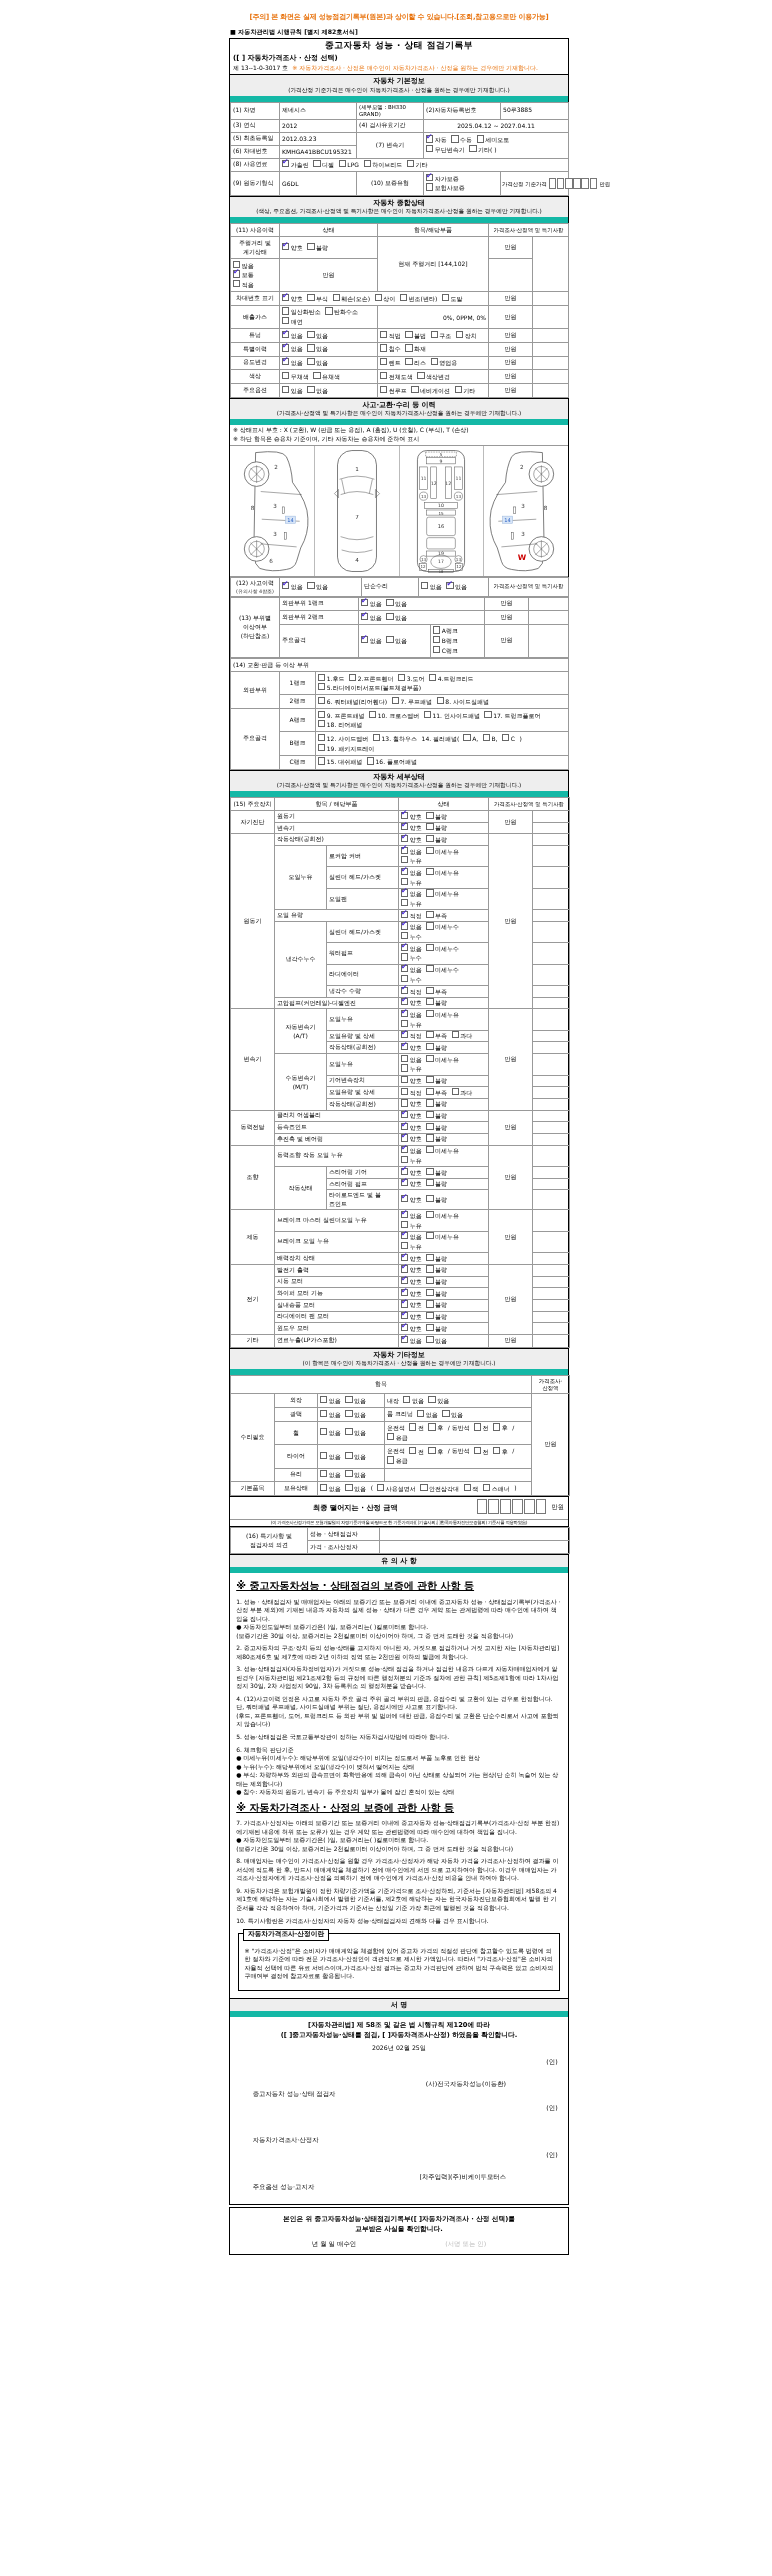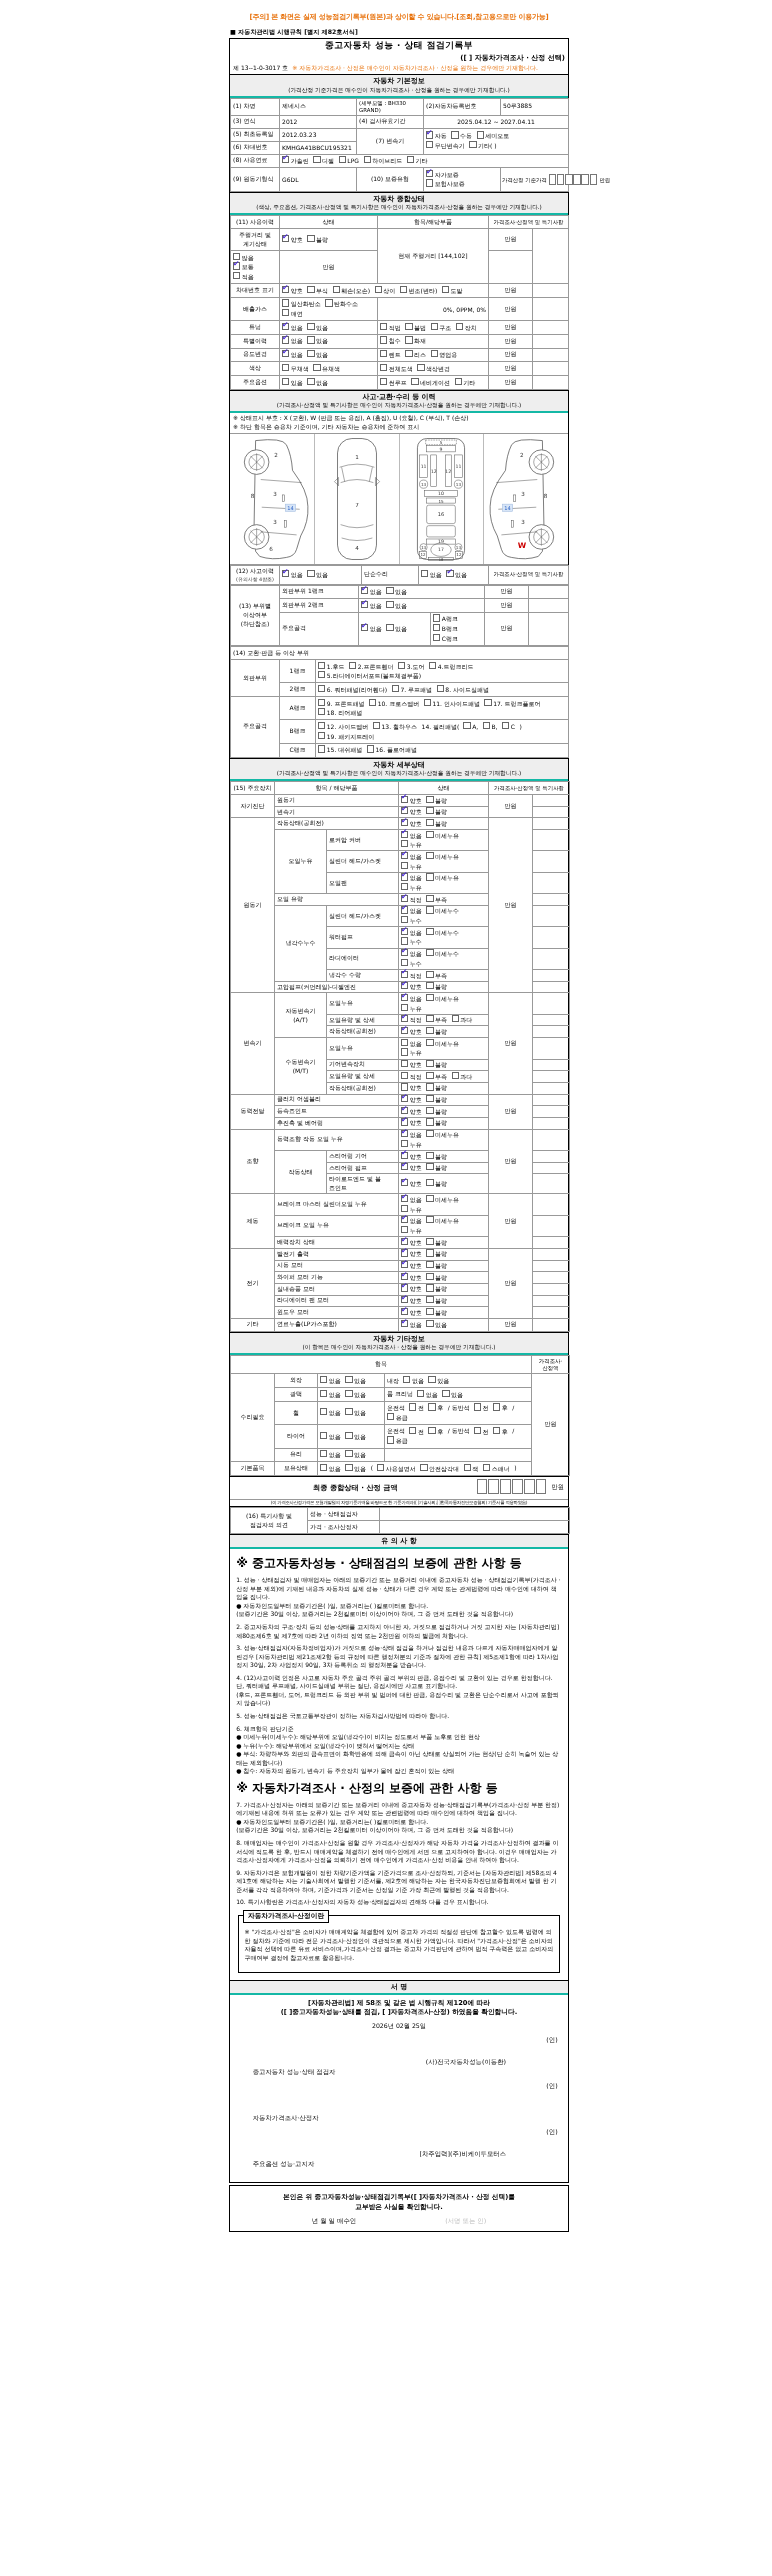--- a/index.html
+++ b/index.html
@@ -3,24 +3,24 @@
 <meta charset="utf-8">
 <style>
   html,body{margin:0;padding:0;}
   body{width:773px;height:2576px;background:#fff;font-family:"DejaVu Sans","Liberation Sans",sans-serif;color:#000;position:relative;}
   .doc{position:absolute;left:229px;top:10.3px;width:340px;}
   .notice{color:#e8720c;font-weight:bold;font-size:7px;text-align:center;margin:2.1px 0 5.2px 0;letter-spacing:-0.2px;}
   .rule{font-size:6.2px;margin:0 0 1px 1px;font-weight:bold;}
   .sheet{border:1px solid #000;background:#fff;}
   .titlebox{padding:1.5px 3.1px 1px 3.1px;}
   .t1{text-align:center;font-size:8.8px;font-weight:bold;letter-spacing:0.5px;}
-  .t2{text-align:right;font-size:7px;font-weight:bold;margin-top:0.5px;}
+  .t2{text-align:left;font-size:7px;font-weight:bold;margin-top:0.5px;}
   .t3{font-size:6px;margin-top:1.5px;display:flex;gap:4.1px;align-items:baseline;}
   .t3 .nt{color:#e8720c;}
-  .band{background:#eee;border-top:1.5px solid #000;border-bottom:2px solid #14b8a6;text-align:center;padding:1px 0;}
+  .band{background:#eee;border-top:1.5px solid #000;border-bottom:6px solid #14b8a6;text-align:center;padding:1px 0;}
   .band .bt{font-size:7px;font-weight:bold;}
   .band .bn{font-size:5.7px;margin-top:0.5px;}
   table{border-collapse:collapse;width:100%;table-layout:fixed;}
   td{border:0.5px solid #999;font-size:6px;padding:1.5px 2.1px;vertical-align:middle;word-break:keep-all;}
   td.lab{text-align:center;}
   td.pre{white-space:pre-line;}
   td.sm{font-size:5.4px;}
   td.tight{padding:0.5px 2.1px;}
   .opt{display:inline-block;margin-right:4.6px;white-space:nowrap;}
   .cb{display:inline-block;width:5.2px;height:5.2px;border:0.5px solid #666;background:#fff;position:relative;vertical-align:-0.5px;margin-right:1.5px;}
@@ -32,21 +32,21 @@
   .diacell{flex:1;border-right:0.5px solid #bbb;height:130px;display:flex;align-items:center;justify-content:center;}
   .diacell:last-child{border-right:none;}
   svg text{font-family:"DejaVu Sans",sans-serif;}
   .fprow{display:flex;align-items:center;border-top:1px solid #000;padding:2.1px 4.1px;}
   .fplabel{flex:1;text-align:center;font-size:7.2px;font-weight:bold;}
   .pbox{width:8.8px;height:13.4px;border:0.5px solid #777;background:#fff;margin-right:1px;display:inline-block;}
   .bbox{width:5.7px;height:8.2px;border:0.5px solid #777;background:#fff;margin-right:0.5px;display:inline-block;vertical-align:-2.1px;}
   .fpunit{font-size:6.2px;margin-left:4.1px;}
   .fpnote{font-size:4.4px;text-align:center;border-top:0.5px solid #999;border-bottom:1px solid #000;padding:0.5px 0 1px 0;color:#111;letter-spacing:-0.3px;}
   .notes{padding:2.1px 6.2px 4.1px 6.2px;font-size:6px;line-height:1.42;}
-  .nh{font-size:12px;font-weight:bold;margin:4.1px 0 3.1px 0;}
+  .nh{font-size:10px;font-weight:bold;text-decoration:underline;margin:4.1px 0 3.1px 0;}
   .np{margin:4.1px 0;white-space:pre-line;}
   .defbox{border:0.8px solid #000;margin:8.2px 2.1px 3.1px 2.1px;position:relative;padding:8.2px 5.2px 5.2px 5.2px;}
   .defbox .dt{position:absolute;top:-5.7px;left:4.1px;background:#fff;border:0.8px solid #000;padding:0.5px 3.6px;font-weight:bold;font-size:6.7px;}
   .signwrap{padding:4.1px 7.2px 7.2px 7.2px;}
   .sline{text-align:center;font-weight:bold;font-size:6.7px;line-height:1.4;}
   .sdate{text-align:center;font-size:6.2px;margin:4.1px 0 3.1px 0;}
   .srow{display:flex;font-size:6.4px;margin:5.2px 0;}
   .srole{flex:0 0 129px;padding-left:15.5px;margin-top:32px;}
   .sval{flex:1;text-align:right;padding-right:31px;margin-top:22px;}
   .sseal{flex:0 0 20.6px;text-align:right;padding-right:3.1px;}
@@ -696,21 +696,21 @@
           </tr>
           <tr>
             <td class="lab">기본품목</td>
             <td class="lab">보유상태</td>
             <td colspan="2"><span class="opt"><span class="cb"></span><span class="ol">없음</span></span><span class="opt"><span class="cb"></span><span class="ol">있음</span></span><span class="segt">(</span><span class="opt"><span class="cb"></span><span class="ol">사용설명서</span></span><span class="opt"><span class="cb"></span><span class="ol">안전삼각대</span></span><span class="opt"><span class="cb"></span><span class="ol">잭</span></span><span class="opt"><span class="cb"></span><span class="ol">스패너</span></span><span class="segt">)</span></td>
           </tr>
         </tbody>
     </table>
 
     <div class="fprow">
-      <div class="fplabel">최종 종합상태 · 산정 금액</div>
+      <div class="fplabel">최종 떨어지는 · 산정 금액</div>
       <div id="final-boxes"><span class="pbox"></span><span class="pbox"></span><span class="pbox"></span><span class="pbox"></span><span class="pbox"></span><span class="pbox"></span></div>
       <div class="fpunit">만원</div>
     </div>
     <div class="fpnote">(이 가격조사산정가격은 보험개발원의 차량기준가액을 바탕으로 한 기준가격과([ ]기술사회,[ ]한국자동차진단보증협회) 기준서를 적용하였음)</div>
 
     <table>
       <colgroup>
           <col style="width:77px">
           <col style="width:72px">
           <col style="width:190px">

